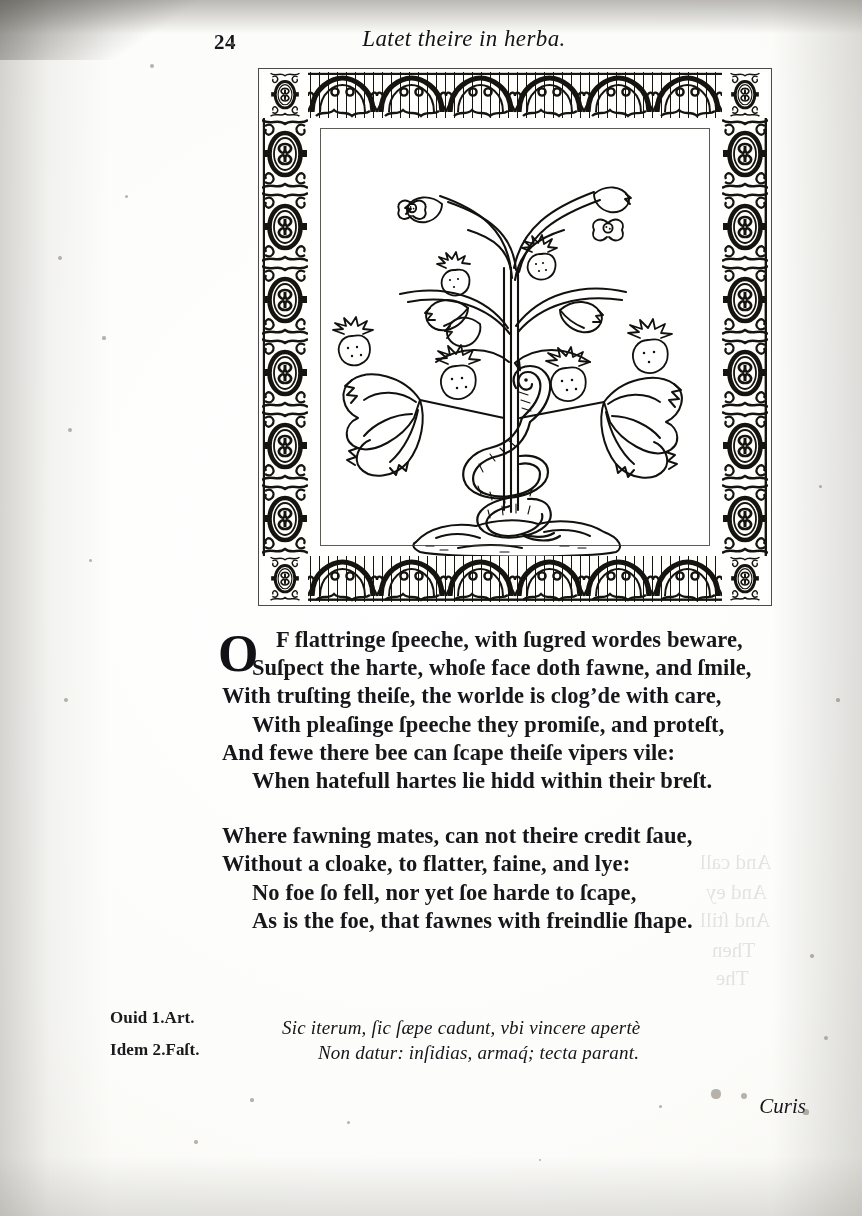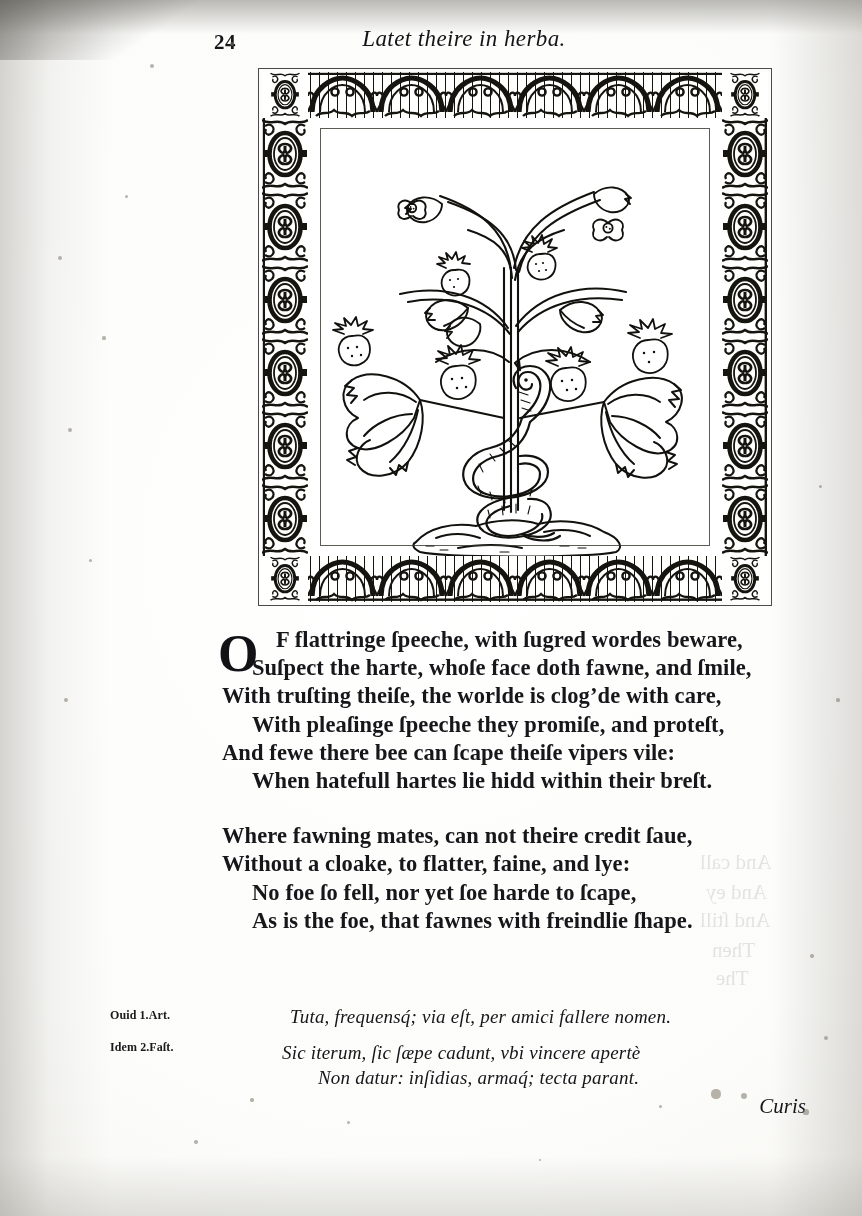--- a/index.html
+++ b/index.html
@@ -97,21 +97,21 @@
   #dropcap{
     position:absolute;left:218px;top:2px;
     font-size:52px;line-height:52px;font-weight:700;color:#121116;
     font-family:"Liberation Serif", serif;
   }
   .stanza2{margin-top:27px;}
 
   
   #latin{position:absolute;left:0;top:1004px;width:862px;}
   .margin-note{
-    position:absolute;left:110px;font-size:12px;color:#1a191c;
+    position:absolute;left:110px;font-size:17px;color:#1a191c;
     font-family:"Liberation Serif", serif;font-weight:600;letter-spacing:.1px;
   }
   .lat-line{
     font-style:italic;font-size:19px;line-height:25px;color:#16151a;
     font-family:"Liberation Serif", serif;white-space:pre;letter-spacing:.2px;
   }
   .lat-a{padding-left:290px;}
   .lat-b{padding-left:282px;}
   .lat-c{padding-left:318px;}
 
@@ -424,21 +424,20 @@
       <div class="vline ind0">Where fawning mates, can not theire credit ſauе,</div>
       <div class="vline ind0">Without a cloake, to flatter, faine, and lye:</div>
       <div class="vline ind1">No foe ſo fell, nor yet ſoe harde to ſcape,</div>
       <div class="vline ind1">As is the foe, that fawnes with freindlie ſhape.</div>
     </div>
   </div>
 
   <div id="latin">
     <div class="margin-note" style="top:4px">Ouid 1.Art.</div>
     <div class="margin-note" style="top:36px">Idem 2.Faſt.</div>
-    <div class="lat-line lat-a">Tuta, frequensq́; via eſt, per amici fallere nomen.</div>
     <div class="lat-line lat-b" style="margin-top:11px">Sic iterum, ſic ſæpe cadunt, vbi vincere apertè</div>
     <div class="lat-line lat-c">Non datur: inſidias, armaq́; tecta parant.</div>
   </div>
 
   <div id="catchword">Curis</div>
 
   <div id="artifacts">
       <div class="speck" style="left: 149.6px; top: 63.6px; width: 4.8px; height: 4.8px;"></div>
       <div class="speck" style="left: 58px; top: 256px; width: 4px; height: 4px;"></div>
       <div class="speck" style="left: 230.2px; top: 42.2px; width: 3.6px; height: 3.6px;"></div>

